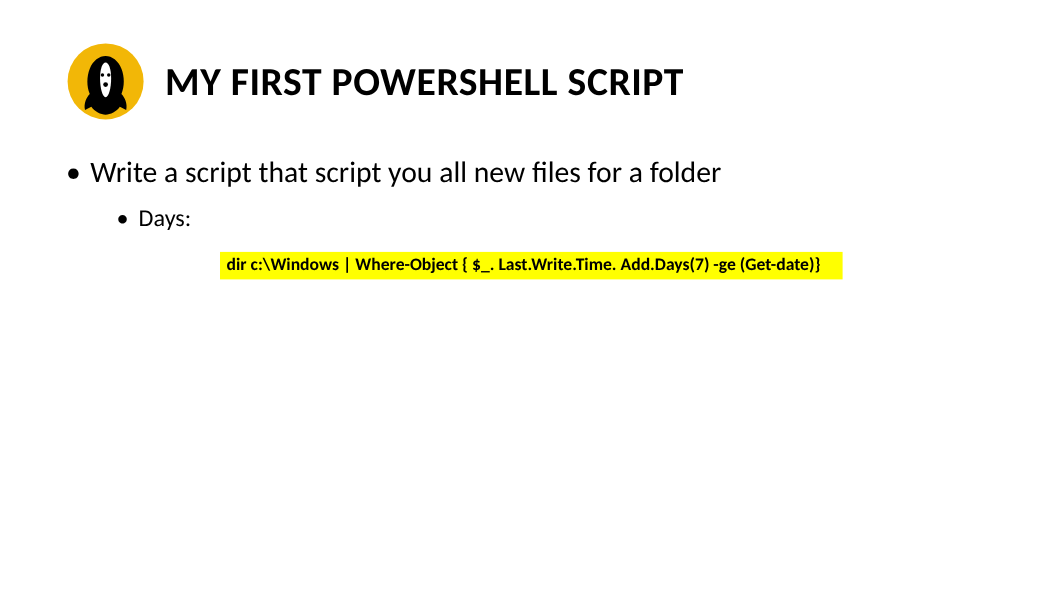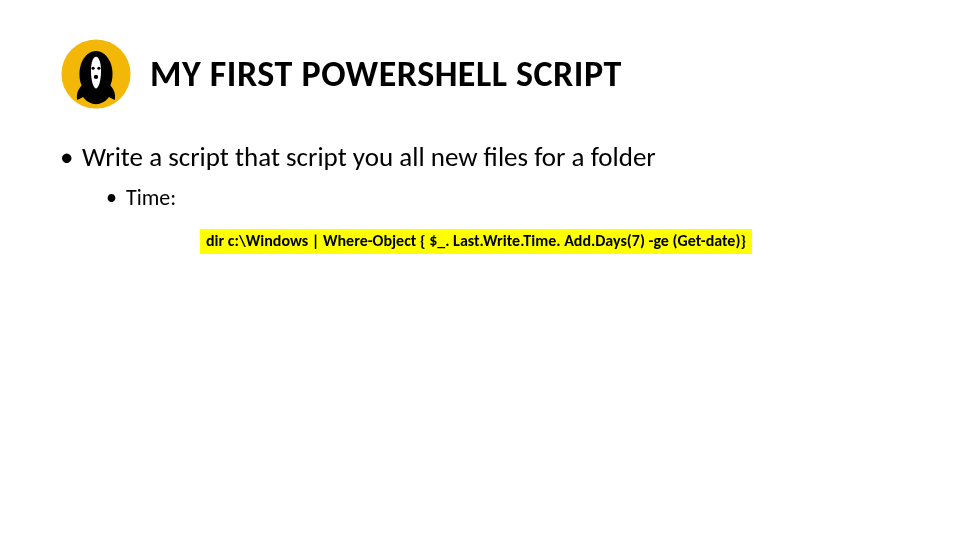--- a/index.html
+++ b/index.html
@@ -81,21 +81,21 @@
   }
   .code-wrap {
     margin: 8px 0 0 118px;
   }
   .code-box {
     display: inline-block;
     background: #ffff00;
     color: #000;
     font-weight: 700;
     font-size: 16px;
-    padding: 2px 6px 3px 6px;
+    padding: 2px 20px 3px 6px;
     font-family: "Segoe UI", "Calibri", Arial, sans-serif;
     white-space: nowrap;
   }
 </style>
 </head>
 <body>
 
 <div class="slide">
 
   <div class="header">
@@ -129,21 +129,21 @@
     </span>
     <div class="title">MY FIRST POWERSHELL SCRIPT</div>
   </div>
 
   <div class="body">
     <ul class="level1">
       <li>
         <span>Write a script that script you all new files for a folder</span>
         <ul class="level2">
           <li>
-            <span>Time:</span>
+            <span>Days:</span>
           </li>
         </ul>
         <div class="code-wrap">
           <span class="code-box">dir c:\Windows | Where-Object { $_. Last.Write.Time. Add.Days(7) -ge (Get-date)}</span>
         </div>
       </li>
     </ul>
   </div>
 
 </div>

